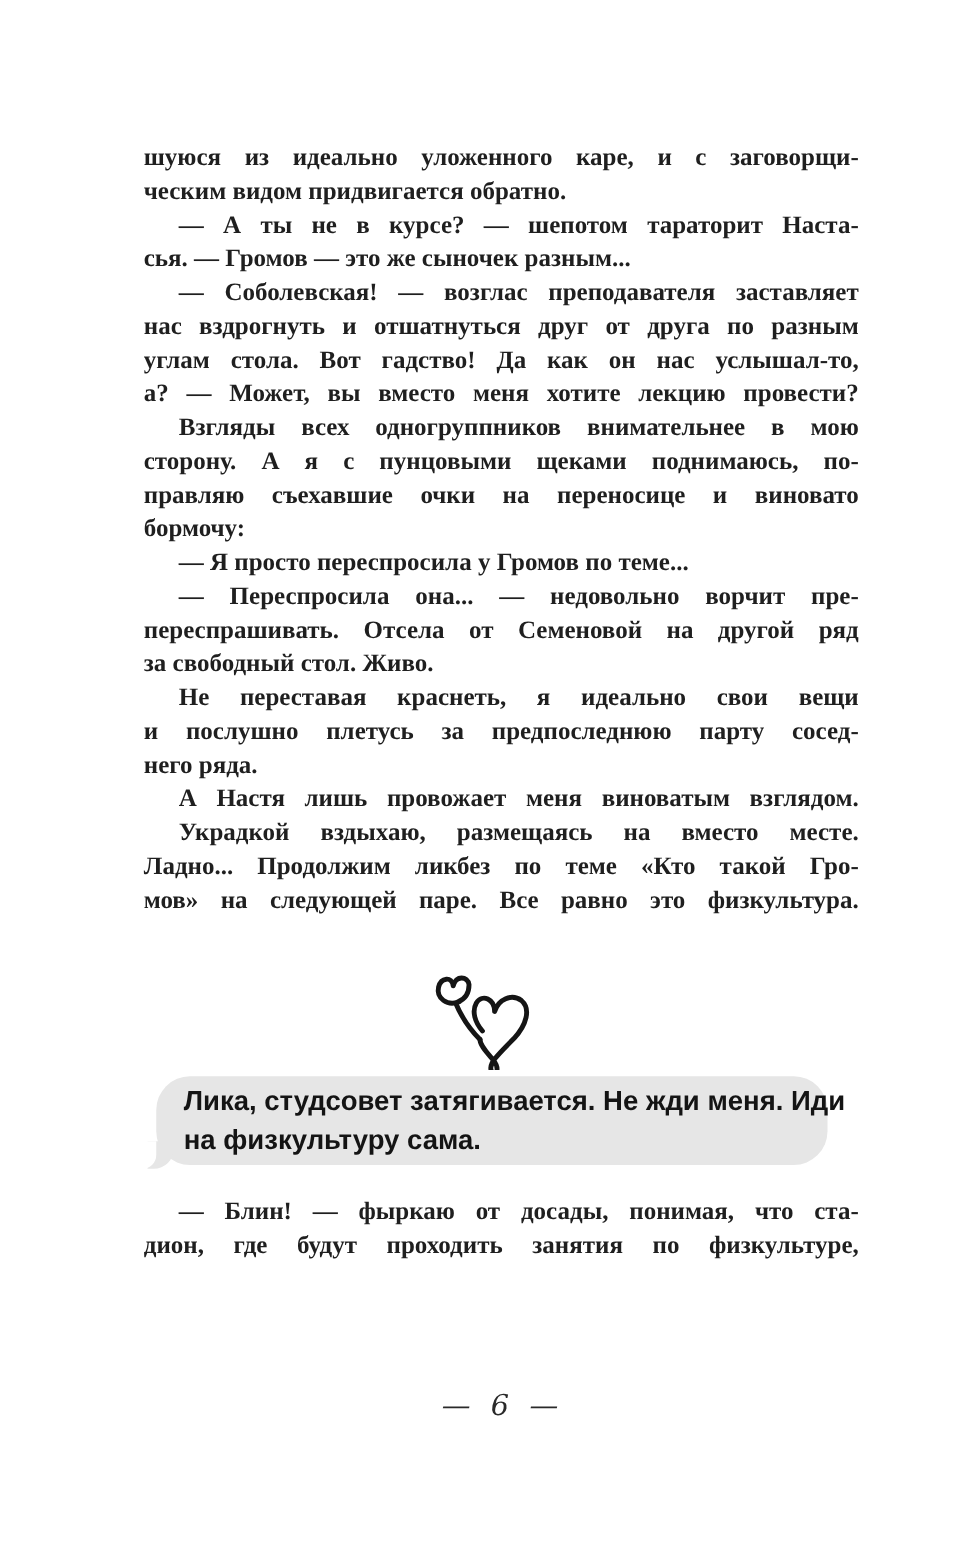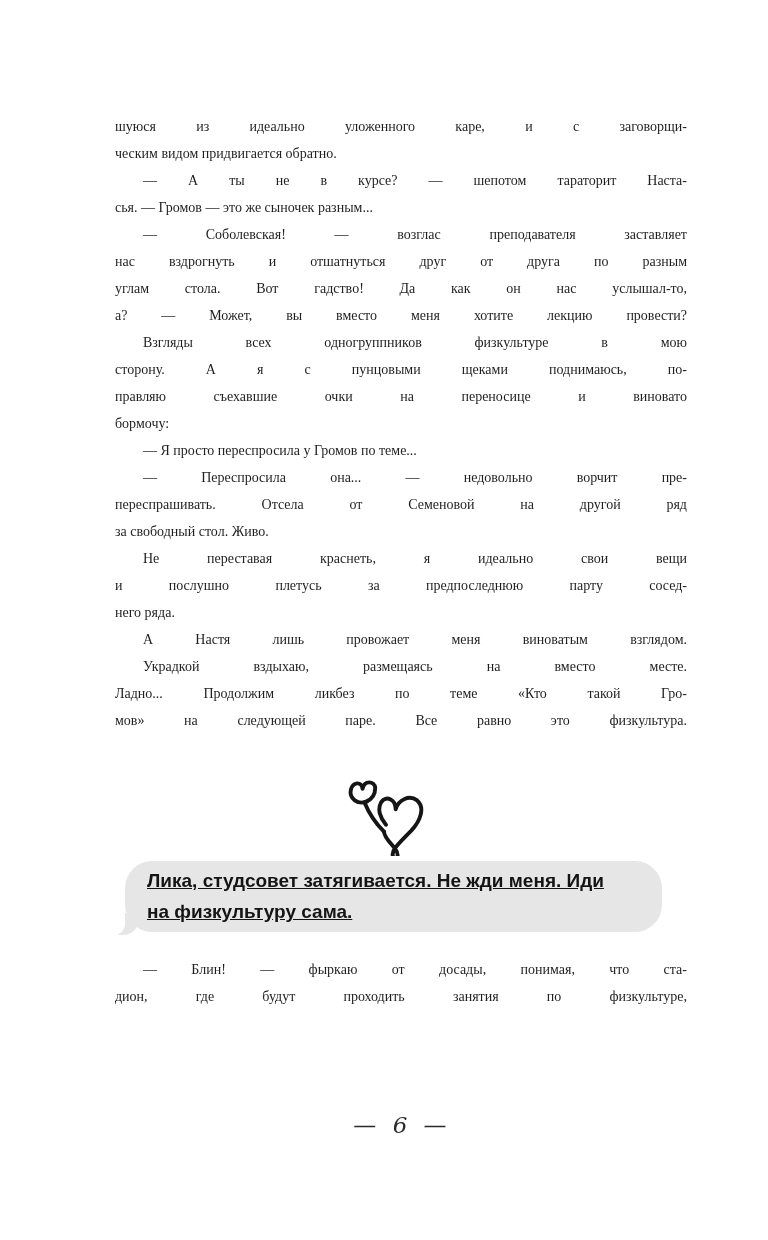--- a/index.html
+++ b/index.html
@@ -11,22 +11,23 @@
   }
   .book-page {
     position:relative;
     width:768px; height:1240px;
     background:var(--page-bg,#fff);
     color:var(--text-color,#1f1f1f);
   }
   
   .text-block {
     position:absolute; left:115px; width:572px;
-    font-size:14px; line-height:27px;
+    font-size:20px; line-height:27px;
     color:var(--text-color,#1f1f1f);
+    font-weight:bold;
   }
   .text-block-top { top:113px; }
   .text-block-bottom { top:956px; }
   .para { margin:0; }
   .line {
     text-align:justify;
     text-align-last:justify;
     min-height:27px;
   }
   .line.end { text-align-last:left; }
@@ -41,23 +42,22 @@
 
   
   .bubble {
     position:absolute; left:125px; top:861px; width:537px;
     box-sizing:border-box;
     background:var(--bubble-bg,#e6e6e6);
     border-radius:27px;
     padding:4px 20px 5px 22px;
     font-family:"Liberation Sans", sans-serif;
     font-weight:bold;
-    font-size:19px; line-height:31px;
+    font-size:22px; line-height:31px;
     color:var(--bubble-color,#141414);
-    text-decoration:underline;
   }
   .bubble::before {
     content:""; position:absolute; z-index:0;
     bottom:-3px; left:-7px; width:21px; height:22px;
     background:var(--bubble-bg,#e6e6e6);
     border-bottom-right-radius:16px;
   }
   .bubble::after {
     content:""; position:absolute; z-index:1;
     bottom:-3px; left:-11px; width:11px; height:22px;
@@ -91,21 +91,21 @@
         <div class="line indent">— А ты не в курсе? — шепотом тараторит Наста-</div>
         <div class="line end">сья. — Громов — это же сыночек разным...</div>
       </div>
       <div class="para">
         <div class="line indent">— Соболевская! — возглас преподавателя заставляет</div>
         <div class="line">нас вздрогнуть и отшатнуться друг от друга по разным</div>
         <div class="line">углам стола. Вот гадство! Да как он нас услышал-то,</div>
         <div class="line">а? — Может, вы вместо меня хотите лекцию провести?</div>
       </div>
       <div class="para">
-        <div class="line indent">Взгляды всех одногруппников физкультуре в мою</div>
+        <div class="line indent">Взгляды всех одногруппников внимательнее в мою</div>
         <div class="line">сторону. А я с пунцовыми щеками поднимаюсь, по-</div>
         <div class="line">правляю съехавшие очки на переносице и виновато</div>
         <div class="line end">бормочу:</div>
       </div>
       <div class="para">
         <div class="line indent end">— Я просто переспросила у Громов по теме...</div>
       </div>
       <div class="para">
         <div class="line indent">— Переспросила она... — недовольно ворчит пре-</div>
         <div class="line">переспрашивать. Отсела от Семеновой на другой ряд</div>

